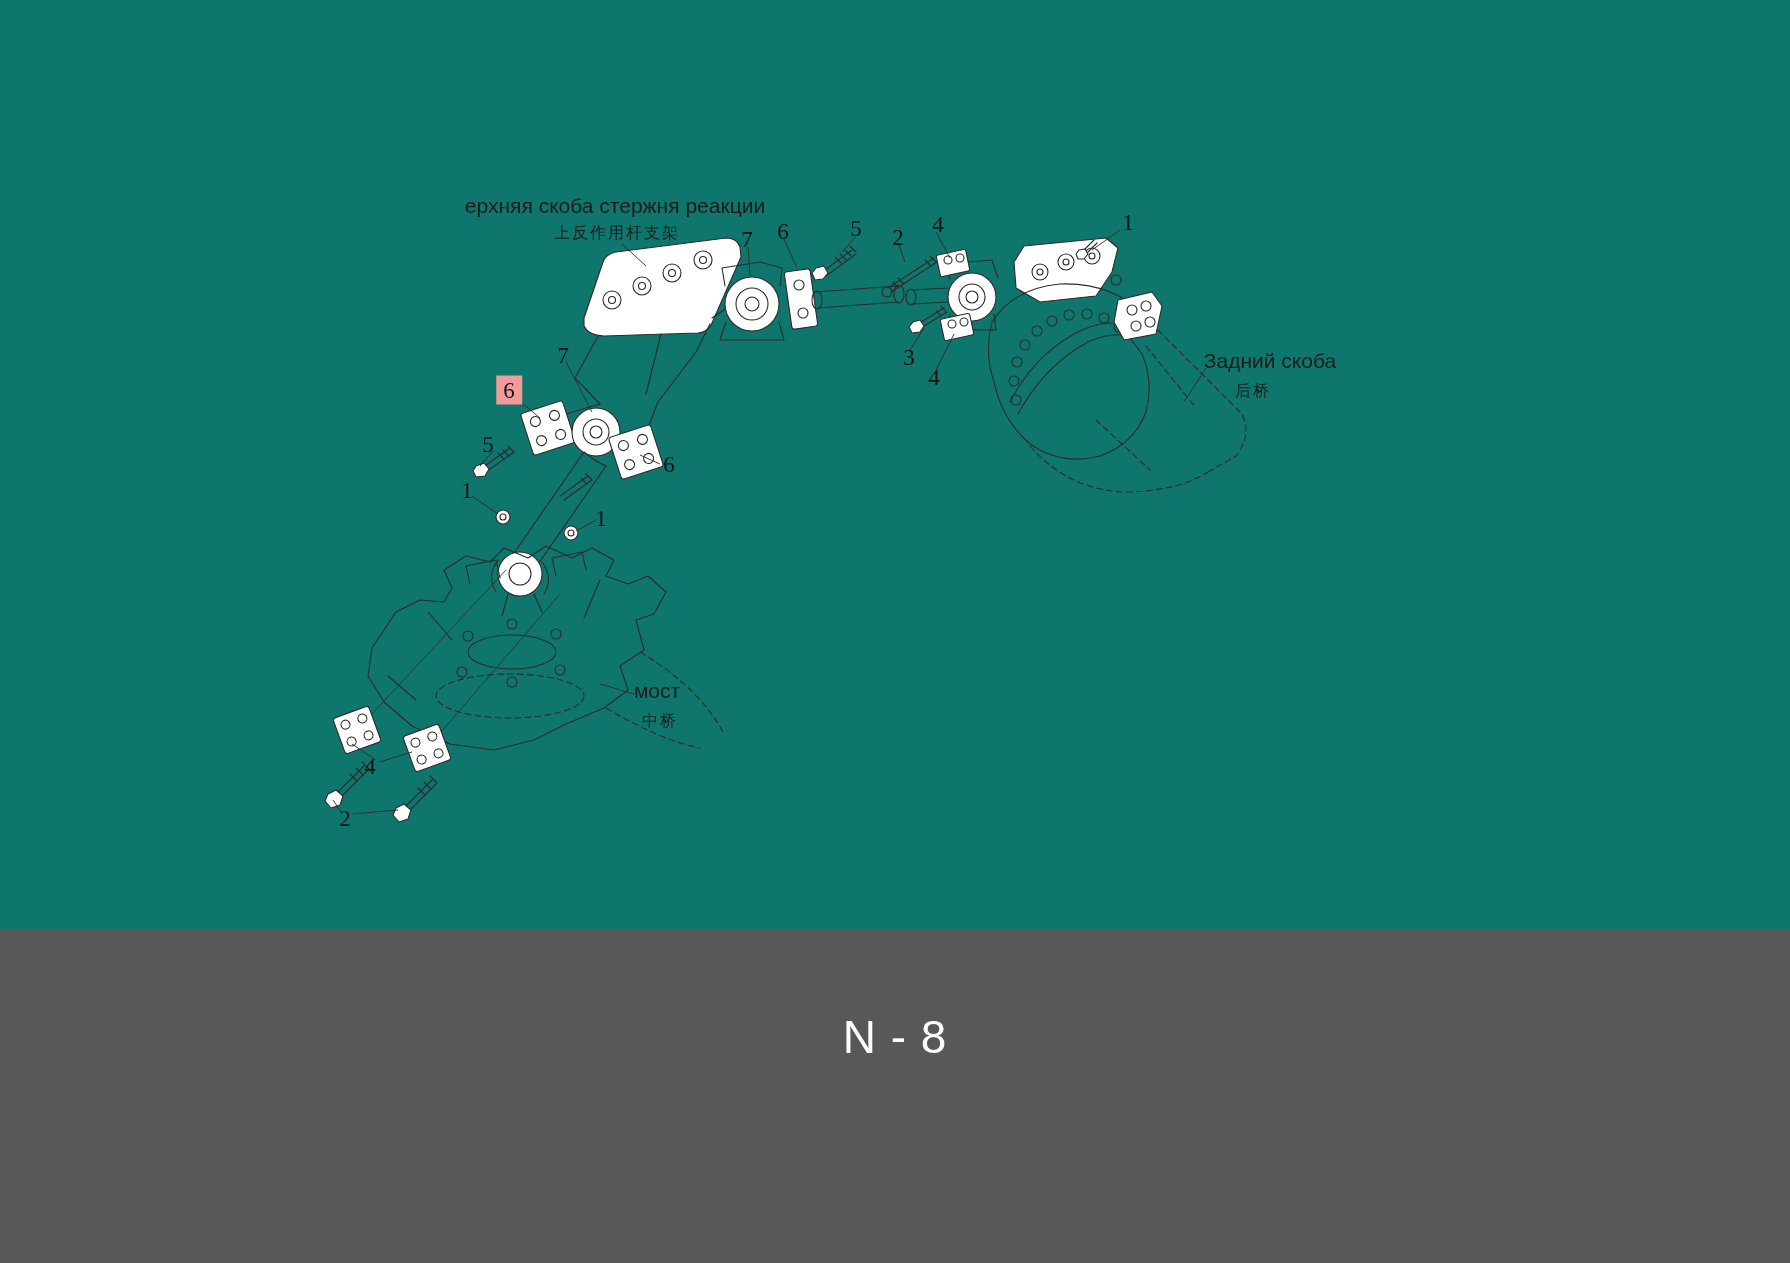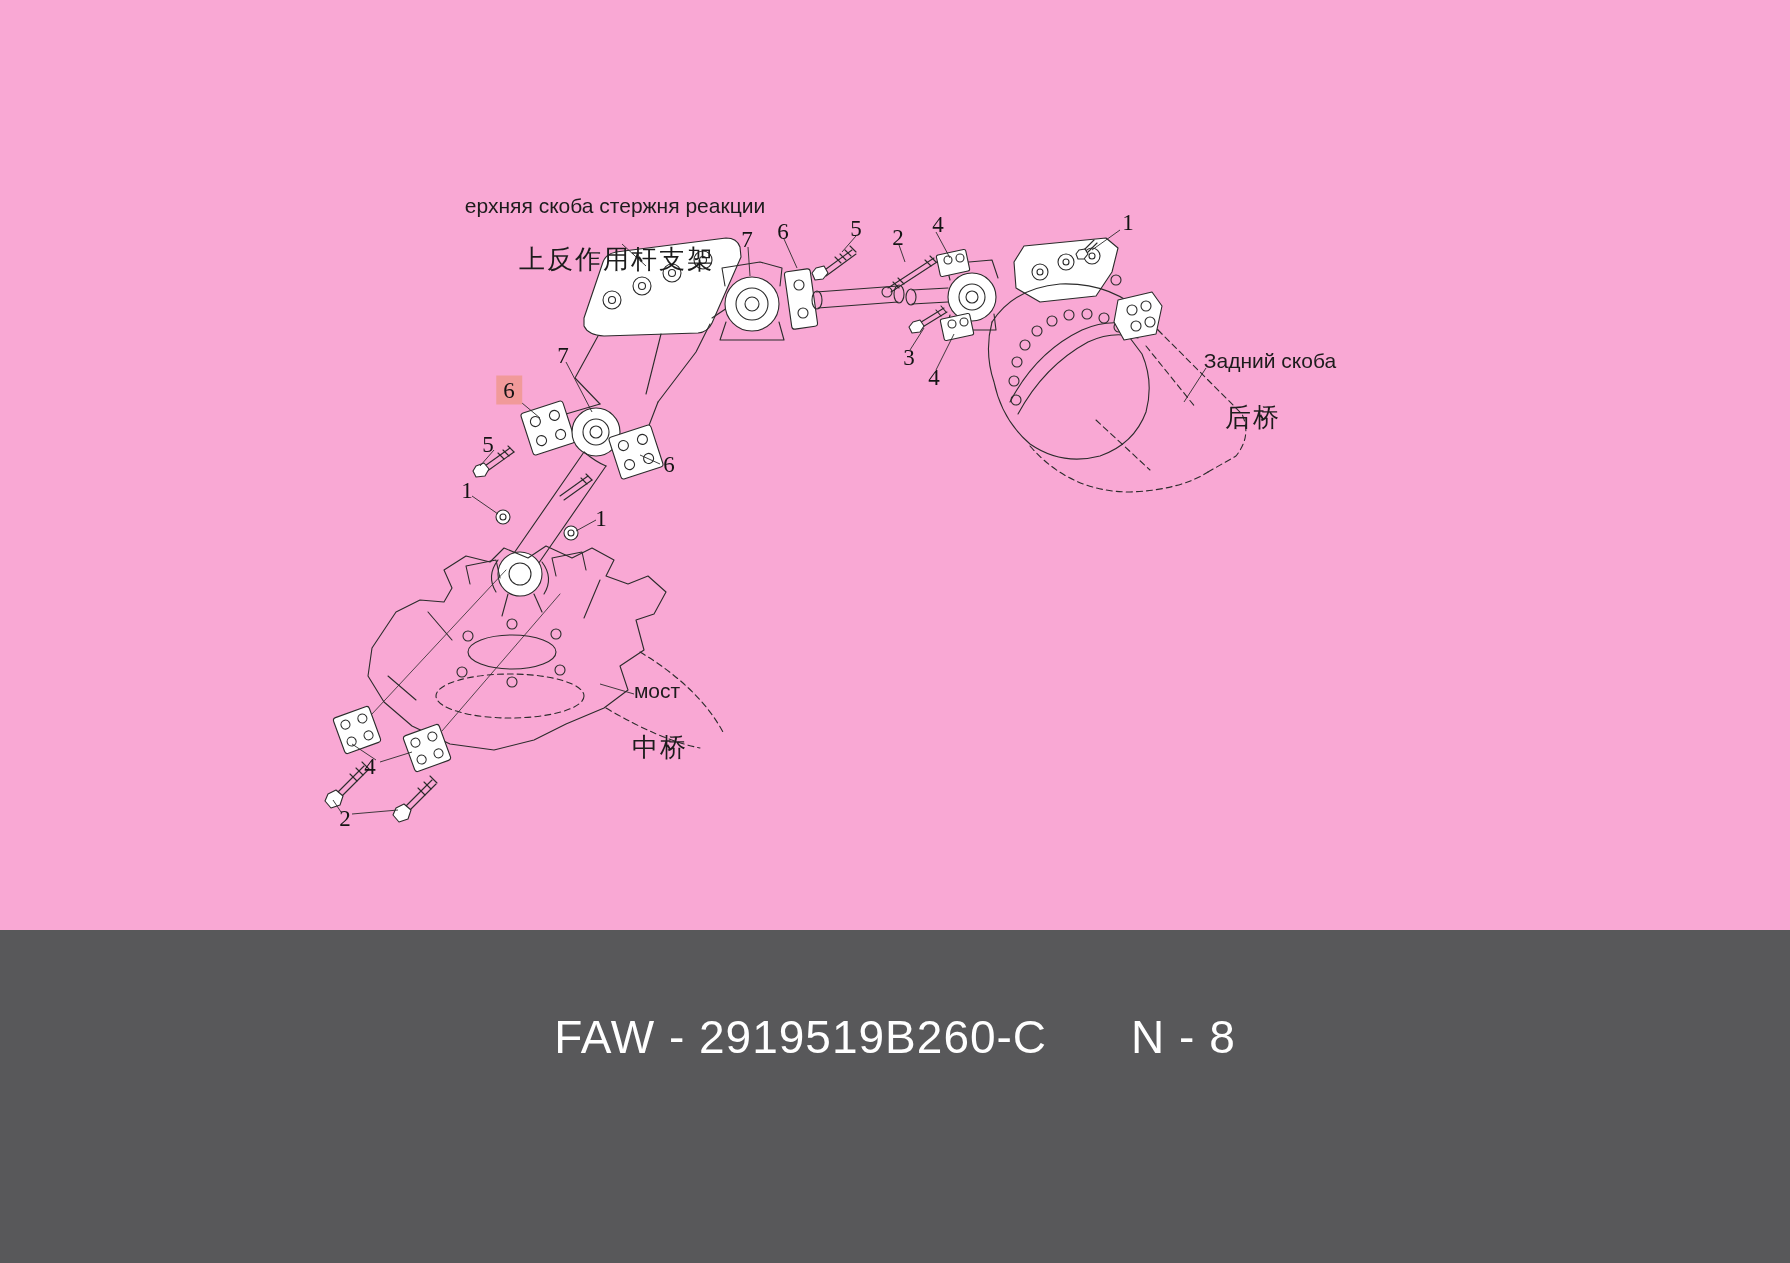--- a/index.html
+++ b/index.html
@@ -1,30 +1,30 @@
 <!DOCTYPE html>
 <html style="--highlight-color: #f19a9a; --footer-bg: #58585a; --footer-fg: #ffffff;"><head>
 <meta charset="utf-8">
 <style>
   * { margin:0; padding:0; box-sizing:border-box; }
   html, body { width:1790px; height:1263px; background:#ffffff; font-family:"Liberation Sans", sans-serif; }
-  .page { position:relative; width:1790px; height:1263px; overflow:hidden; background:#f9a8d4; }
+  .page { position:relative; width:1790px; height:1263px; overflow:hidden; background:#0f766e; }
   .diagram-area { position:absolute; top:0; left:0; width:1790px; height:930px; }
   .diagram-svg { position:absolute; top:0; left:0; }
 
   
   .ln { fill:none; stroke:#2b2b2b; stroke-width:1.1; stroke-linecap:round; stroke-linejoin:round; }
   .fl { fill:#ffffff; stroke:#2b2b2b; stroke-width:1.1; stroke-linejoin:round; }
   .dash { stroke-dasharray:6 4; }
   .thin { stroke-width:0.8; }
   .leader line { stroke:#2b2b2b; stroke-width:0.9; }
 
   .dlabel { position:absolute; transform:translate(-50%,-50%); white-space:nowrap; color:#1c1c1c; }
   .dlabel.ru { font-size:21px; }
-  .dlabel.zh { font-size:26px; letter-spacing:2px;margin-top:26px; }
+  .dlabel.zh { font-size:16px; letter-spacing:2px; }
 
   .callout { position:absolute; transform:translate(-50%,-50%); font-family:"Liberation Serif","DejaVu Serif",serif;
              font-size:23px; color:#141414; line-height:1; padding:3px 7px; }
   .callout.highlight { background:var(--highlight-color,#f19a9a); }
 
   .footer { position:absolute; left:0; bottom:0; width:100%; height:333px; background:var(--footer-bg,#58585a);
             display:flex; justify-content:center; align-items:flex-start; padding-top:80px; gap:84px; }
   .footer-text { color:var(--footer-fg,#ffffff); font-size:46px; letter-spacing:1px; }
 </style>
 </head>
@@ -267,17 +267,16 @@
     <div class="callout highlight" style="left:509px; top:390px">6</div>
     <div class="callout" style="left:488px; top:444px">5</div>
     <div class="callout" style="left:467px; top:490px">1</div>
     <div class="callout" style="left:669px; top:464px">6</div>
     <div class="callout" style="left:601px; top:518px">1</div>
     <div class="callout" style="left:370px; top:766px">4</div>
     <div class="callout" style="left:345px; top:818px">2</div>
   </div>
 
   <div class="footer">
-    <div class="footer-text">FAW - 2919519B260-C</div>
     <div class="footer-text">N - 8</div>
   </div>
 
 </div>
 
 </body></html>

